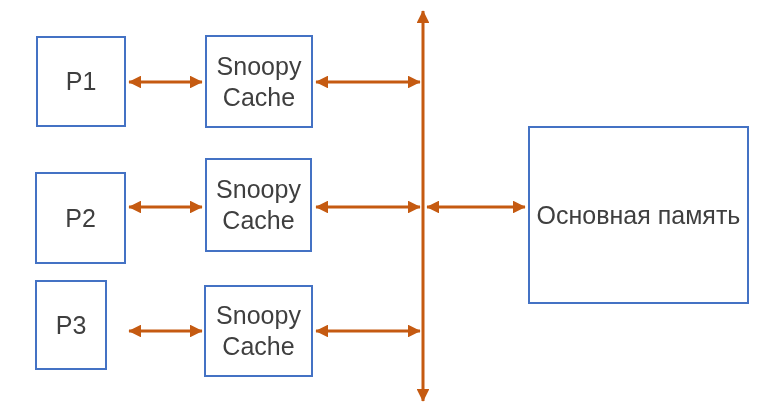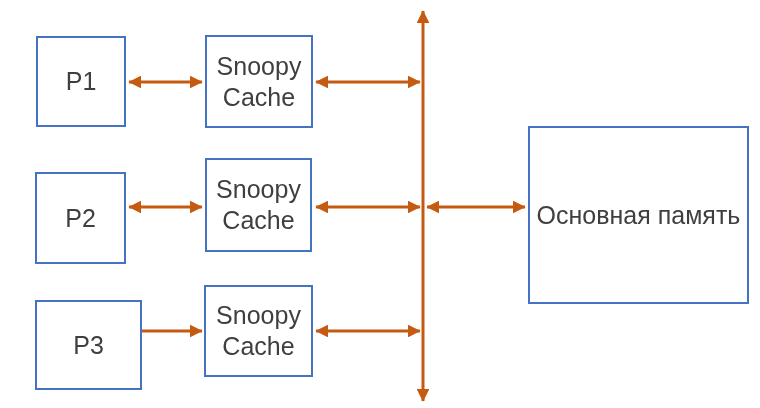--- a/index.html
+++ b/index.html
@@ -29,21 +29,21 @@
     flex-direction: column;
     align-items: center;
     justify-content: center;
     text-align: center;
     font-size: 25px;
     line-height: 31px;
     color: var(--text);
   }
   .proc-1 { left: 36px;  top: 36px;  width: 90px;  height: 91px; }
   .proc-2 { left: 35px;  top: 160px; width: 91px;  height: 92px; margin-top: 12px; }
-  .proc-3 { left: 35px;  top: 300px; width: 107px;  height: 90px; }
+  .proc-3 { left: 35px;  top: 280px; width: 72px;  height: 90px; }
   .cache-1 { left: 205px; top: 35px;  width: 108px; height: 93px; }
   .cache-2 { left: 205px; top: 158px; width: 107px; height: 94px; }
   .cache-3 { left: 204px; top: 285px; width: 109px; height: 92px; }
   .memory  { left: 528px; top: 126px; width: 221px; height: 178px; font-size: 25px; }
   .arrow-layer {
     position: absolute;
     left: 0; top: 0;
     width: 760px; height: 408px;
     pointer-events: none;
   }

